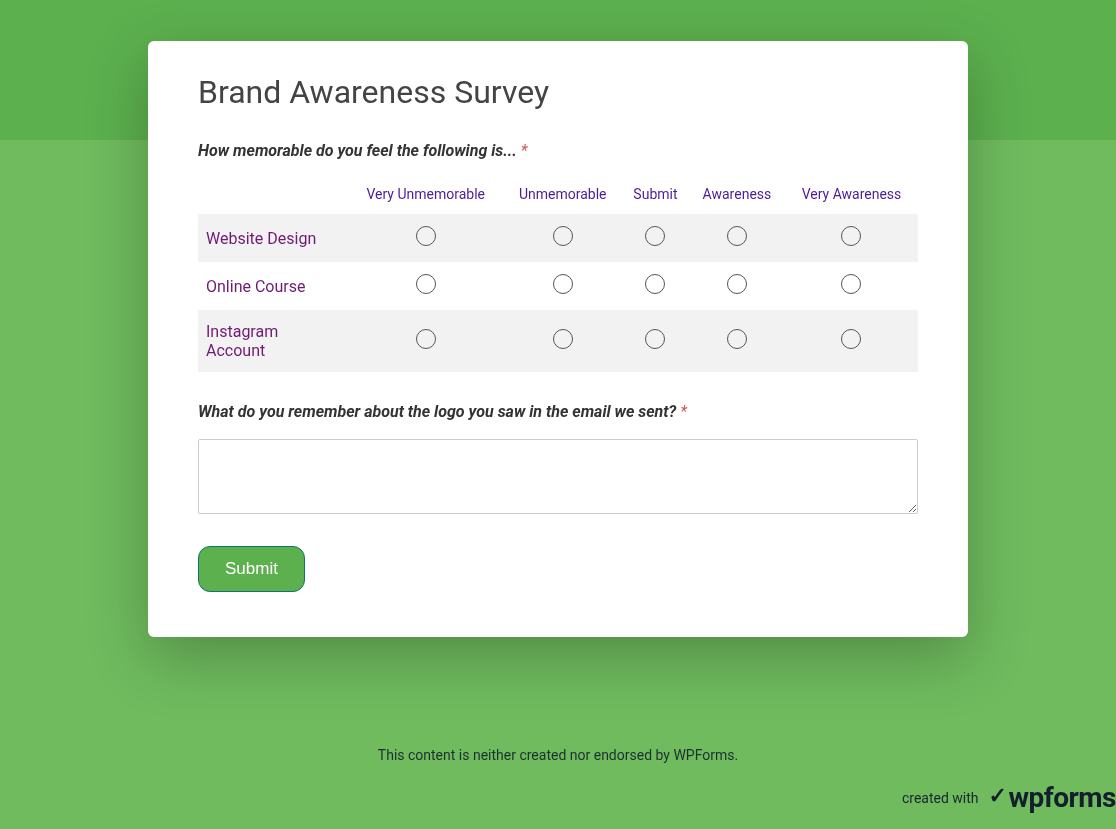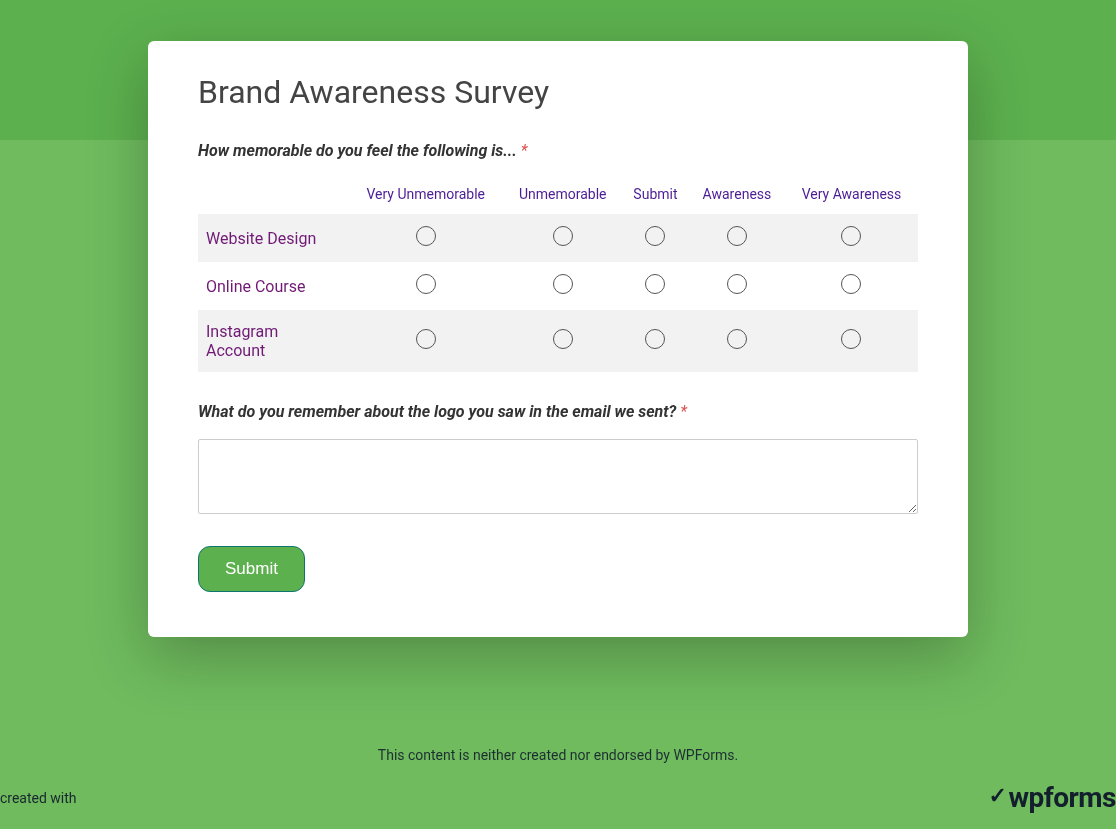--- a/index.html
+++ b/index.html
@@ -114,21 +114,21 @@
       color: #0f172a;
     }
     .disclaimer {
       font-size: 14px;
       opacity: 0.85;
       margin-bottom: 18px;
     }
     .created-with {
       display: flex;
       align-items: center;
-      justify-content: space-between;
+      justify-content: flex-end;
       gap: 10px;
     }
     .created-with-text {
       font-size: 14px;
       opacity: 0.9;
     }
     .wpforms-logo {
       font-size: 28px;
       font-weight: 700;
       letter-spacing: -0.5px;

